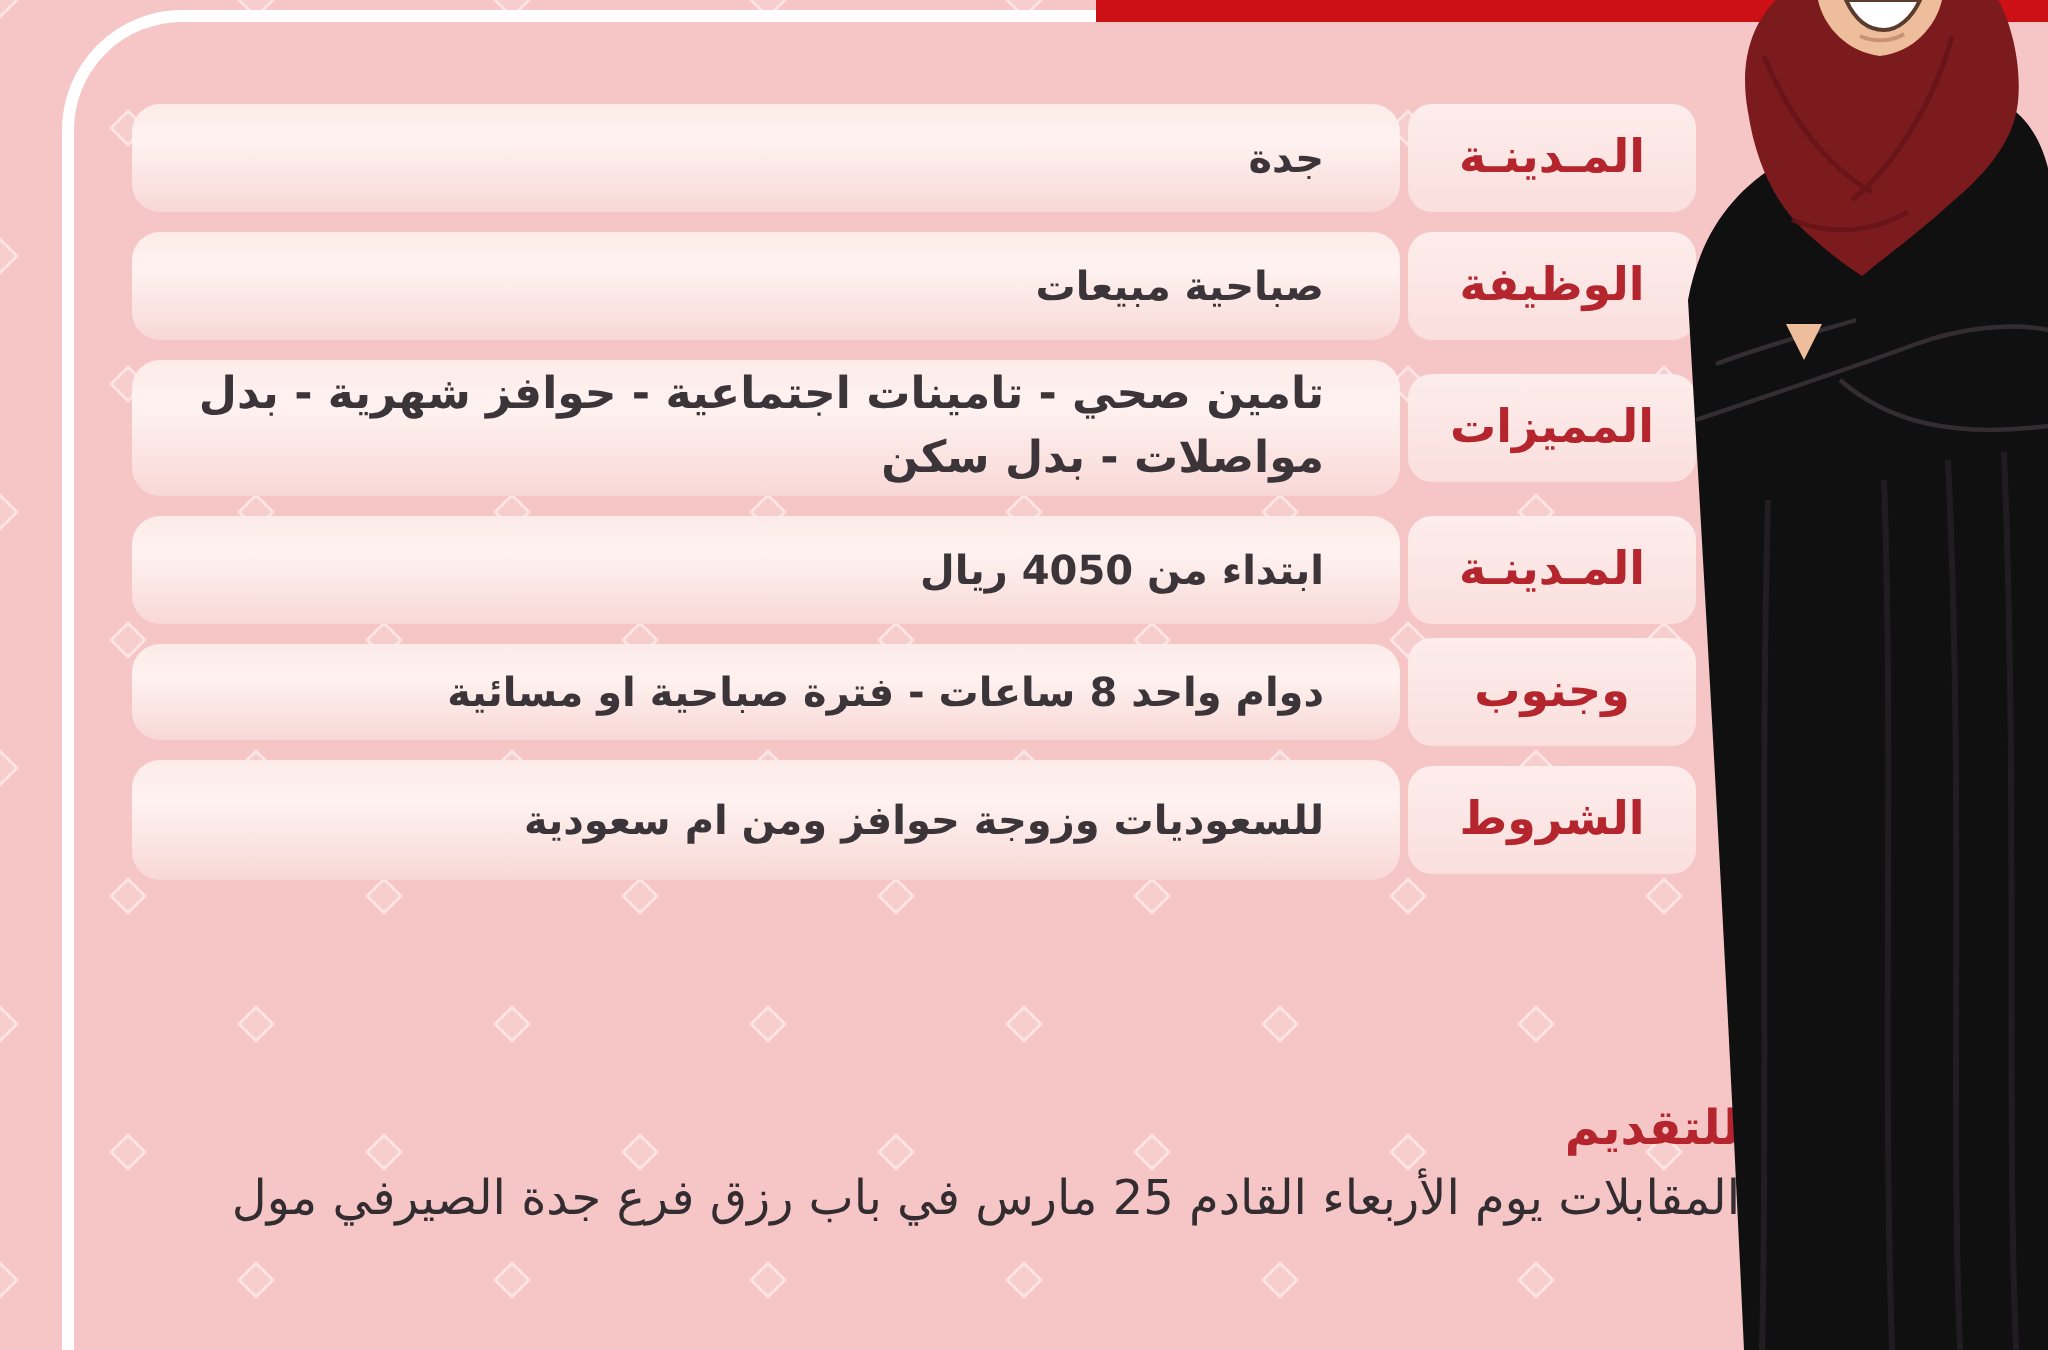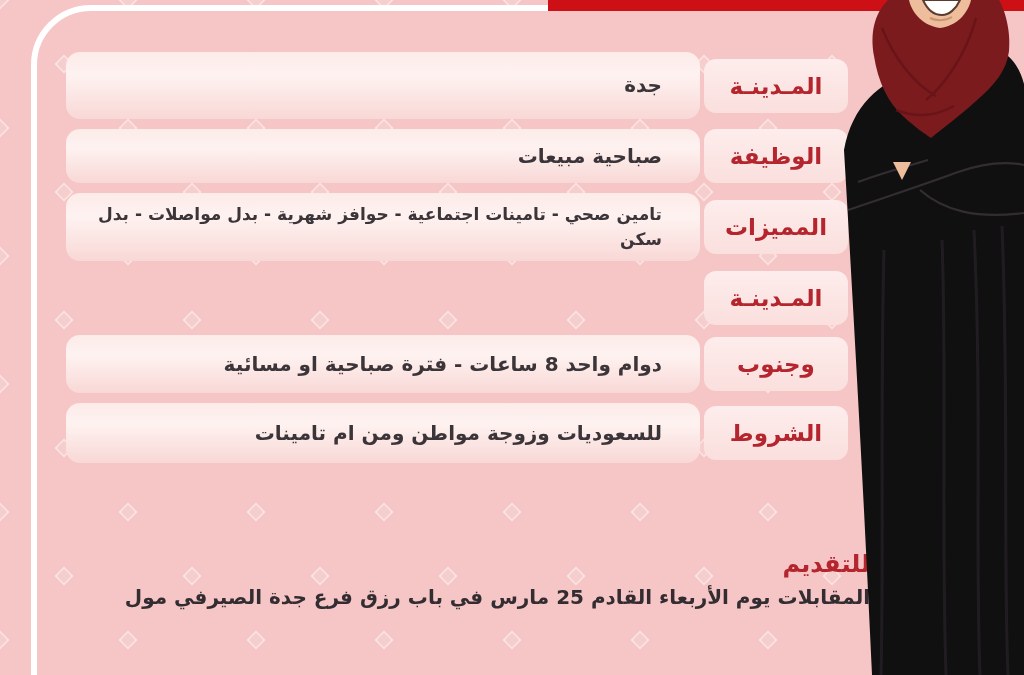--- a/index.html
+++ b/index.html
@@ -38,21 +38,21 @@
     text-align:right;
   }
   .apply{
     position:absolute;right:154px;left:80px;top:550px;z-index:2;
     text-align:right;
   }
   .apply-heading{
     color:#b4252d;font-weight:700;font-size:24px;margin-bottom:9px;
   }
   .apply-line{
-    color:#332d31;font-weight:700;font-size:20px;line-height:1.0;
+    color:#332d31;font-weight:400;font-size:24px;line-height:1.0;
     margin-bottom:17px;white-space:nowrap;
   }
   .woman{position:absolute;right:0;top:0;z-index:4;}
 </style>
 </head>
 <body>
 
 <svg class="bg-pattern" width="1024" height="675" xmlns="http://www.w3.org/2000/svg">
   <defs>
     <pattern id="diamonds" width="128" height="128" patternUnits="userSpaceOnUse">
@@ -73,56 +73,59 @@
   </defs>
   <rect width="1024" height="675" fill="url(#diamonds)"></rect>
 </svg>
 
 <div class="frame"></div>
 
 <div class="top-bar"></div>
 
 <div class="rows">
 
-  <div class="row" style="height:67px">
+  <div class="row" style="height:54px">
     <div class="row-band">
       <div class="row-value">جدة</div>
     </div>
     <div class="row-label">المـدينـة</div>
   </div>
 
   <div class="row" style="height:54px">
     <div class="row-band">
       <div class="row-value">صباحية مبيعات</div>
     </div>
     <div class="row-label">الوظيفة</div>
   </div>
 
   <div class="row" style="height:68px">
     <div class="row-band">
-      <div class="row-value" style="font-size:17px">تامين صحي - تامينات اجتماعية - حوافز شهرية - بدل مواصلات - بدل سكن</div>
+      <div class="row-value" style="font-size:22px">تامين صحي - تامينات اجتماعية - حوافز شهرية - بدل مواصلات - بدل سكن</div>
     </div>
     <div class="row-label">المميزات</div>
   </div>
 
   <div class="row" style="height:54px">
+    <div class="row-band">
+      <div class="row-value">ابتداء من 4050 ريال</div>
+    </div>
     <div class="row-label">المـدينـة</div>
   </div>
 
-  <div class="row" style="height:58px">
+  <div class="row" style="height:48px">
     <div class="row-band">
       <div class="row-value">دوام واحد 8 ساعات  - فترة صباحية او مسائية</div>
     </div>
     <div class="row-label">وجنوب</div>
   </div>
 
 
   <div class="row" style="height:60px">
     <div class="row-band">
-      <div class="row-value">للسعوديات وزوجة مواطن ومن ام تامينات</div>
+      <div class="row-value">للسعوديات وزوجة حوافز ومن ام سعودية</div>
     </div>
     <div class="row-label">الشروط</div>
   </div>
 
 </div>
 
 <div class="apply">
   <div class="apply-heading">للتقديم</div>
   <div class="apply-line">المقابلات يوم الأربعاء القادم 25 مارس في باب رزق فرع جدة الصيرفي مول</div>
 </div>

